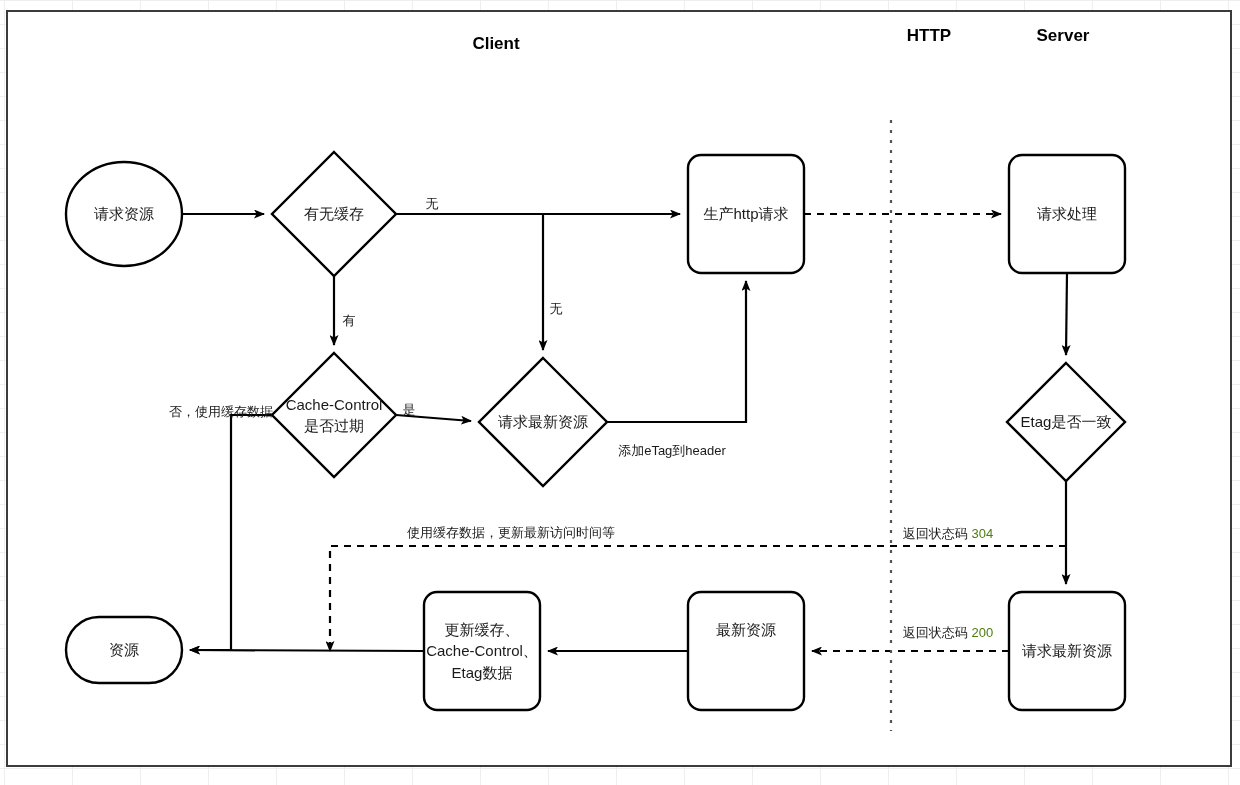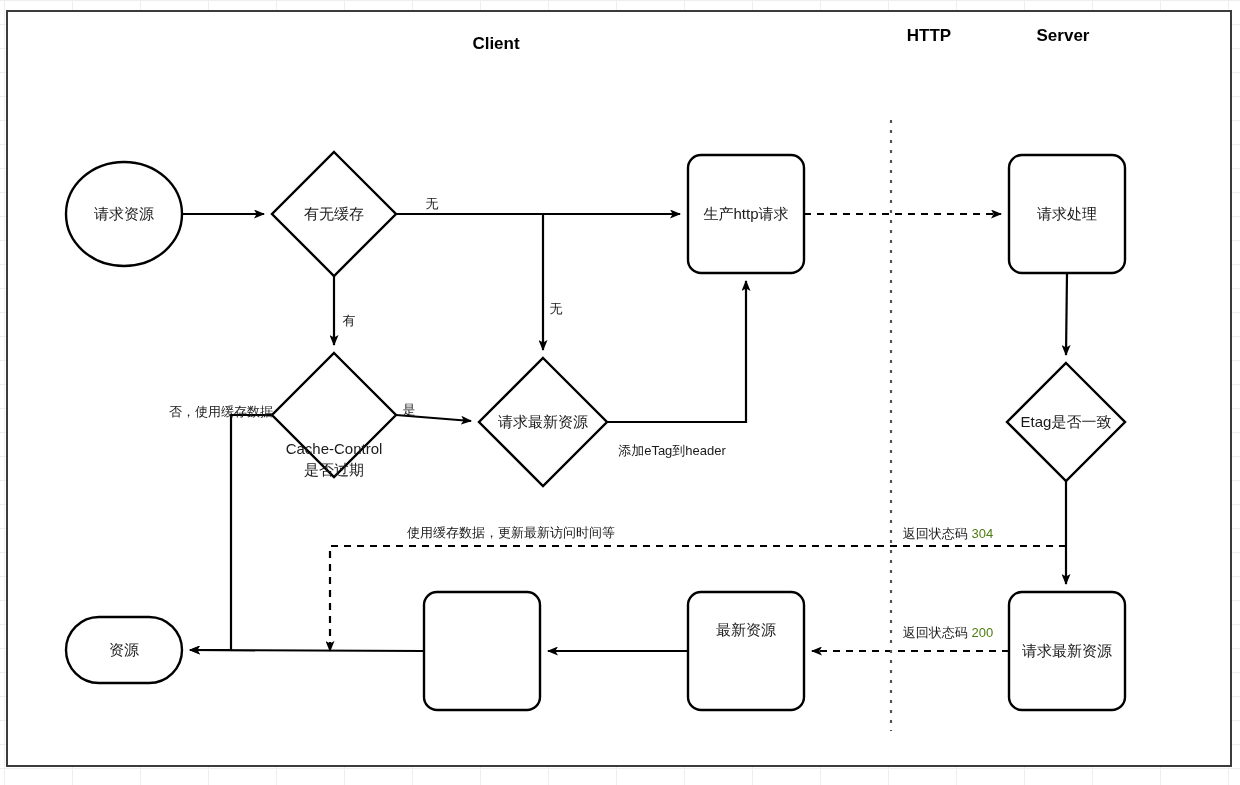--- a/index.html
+++ b/index.html
@@ -127,25 +127,28 @@
   </svg>
 
   <div class="lane-title" style="left:496px; top:26px;margin-top:8px;">Client</div>
   <div class="lane-title" style="left:893px; top:26px;margin-left:36px;">HTTP</div>
   <div class="lane-title" style="left:1063px; top:26px;">Server</div>
 
   <div class="node-label" style="left:124px; top:214px;">请求资源</div>
   <div class="node-label" style="left:334px; top:214px;">有无缓存</div>
   <div class="node-label" style="left:746px; top:214px;">生产http请求</div>
   <div class="node-label" style="left:1067px; top:214px;">请求处理</div>
-  <div class="node-label" style="left:334px; top:415px;margin-top:44px;">Cache-Control
+  <div class="node-label" style="left:334px; top:415px;">Cache-Control
 是否过期</div>
   <div class="node-label" style="left:543px; top:422px;">请求最新资源</div>
   <div class="node-label" style="left:1066px; top:422px;">Etag是否一致</div>
   <div class="node-label" style="left:124px; top:650px;">资源</div>
+  <div class="node-label" style="left:482px; top:651px;">更新缓存、
+Cache-Control、
+Etag数据</div>
   <div class="node-label" style="left:746px; top:630px;">最新资源</div>
   <div class="node-label" style="left:1067px; top:651px;">请求最新资源</div>
 
   <div class="edge-label" style="left:432px; top:204px;">无</div>
   <div class="edge-label" style="left:349px; top:321px;">有</div>
   <div class="edge-label" style="left:556px; top:309px;">无</div>
   <div class="edge-label" style="left:221px; top:412px;">否，使用缓存数据</div>
   <div class="edge-label" style="left:409px; top:410px;">是</div>
   <div class="edge-label" style="left:672px; top:406px;margin-top:45px;">添加eTag到header</div>
   <div class="edge-label" style="left:511px; top:533px;">使用缓存数据，更新最新访问时间等</div>

